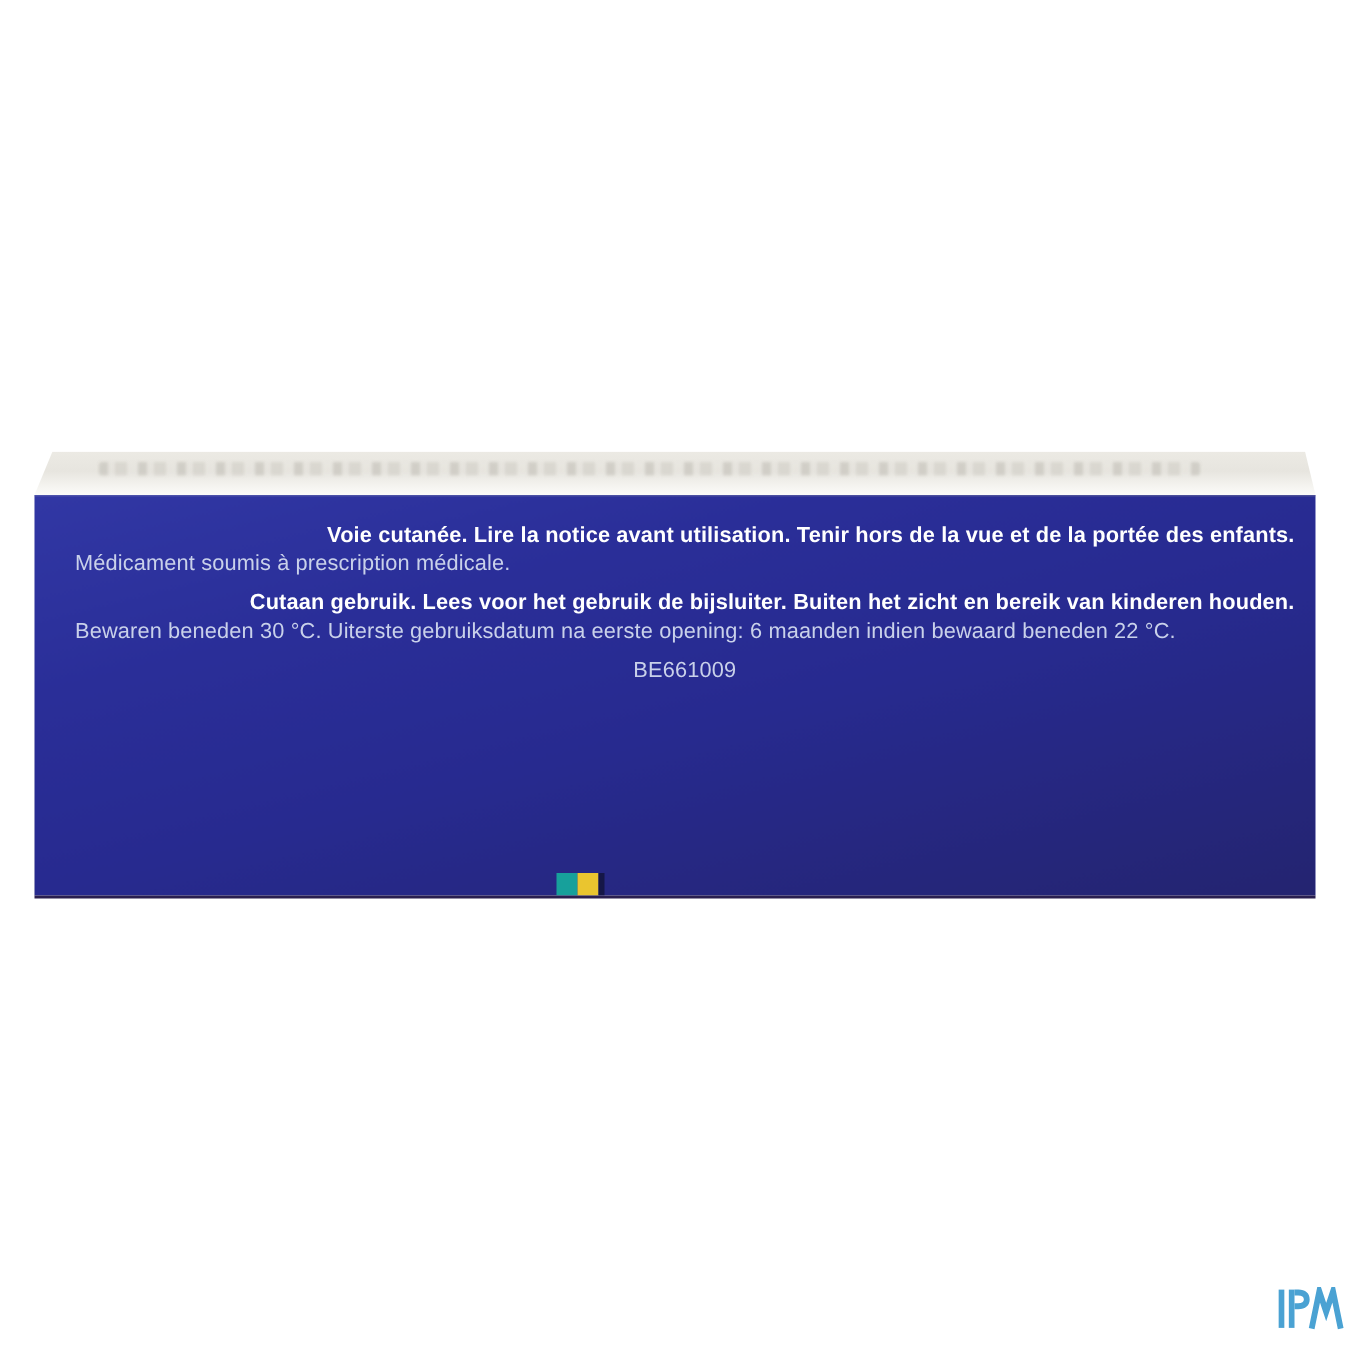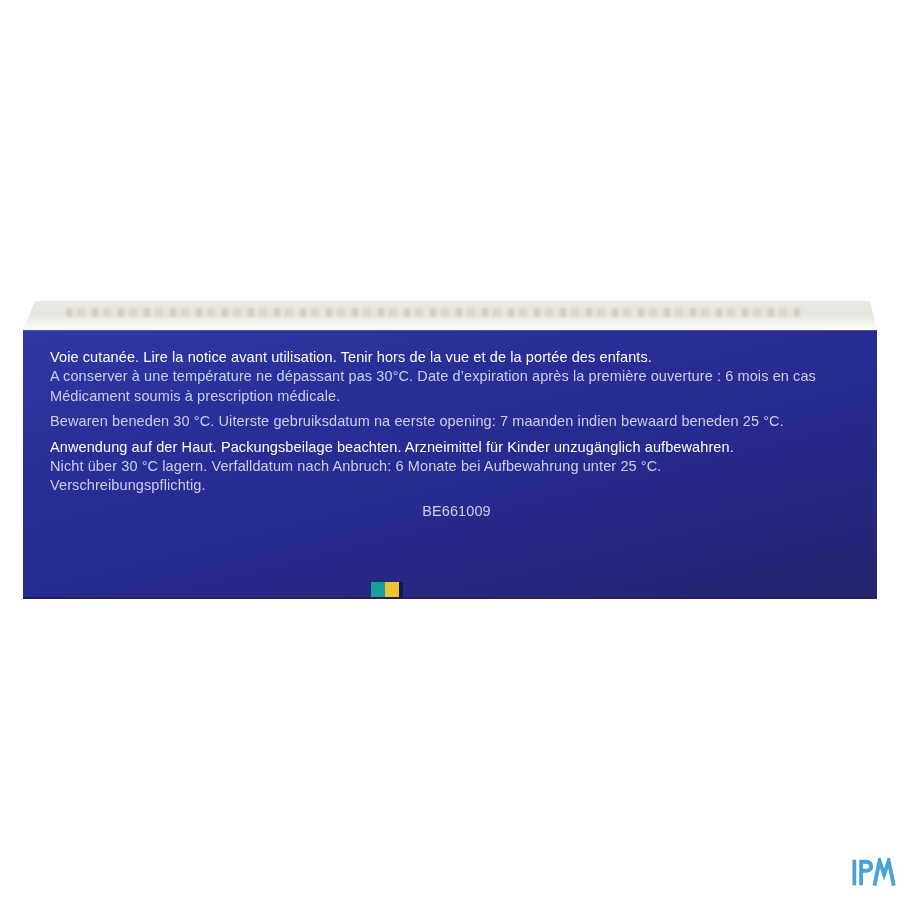--- a/index.html
+++ b/index.html
@@ -32,21 +32,21 @@
     height: 269px;
     background: linear-gradient(166deg, #3137a4 0%, #2a2e98 28%, #272a8f 55%, #242470 100%);
     border-top: 1px solid rgba(150,160,230,0.35);
     border-bottom: 2px solid #2a1f4f;
     padding: 17px 14px 0 27px;
     overflow: hidden;
   }
 
   .box-face p { white-space: nowrap; font-size: 14.5px; line-height: 19.4px;
                 color: #c9d1ea; letter-spacing: 0.1px; }
-  .box-face p.bold { color: #ffffff; font-weight: 400; }
+  .box-face p.bold { color: #ffffff; font-weight: 700; text-align: right; }
   .lang-block { margin-bottom: 6px; }
   .reg { margin-top: 4px; text-align: center; }
 
   .print-marks { position: absolute; left: 348px; bottom: 0; height: 15px; display: flex; }
   .print-marks .mark { display: block; height: 15px; }
   .mark-teal   { width: 14px; }
   .mark-yellow { width: 14px; }
   .mark-dark   { width: 4px; }
 
   
@@ -61,33 +61,28 @@
   <div class="box">
 
     <div class="box-top">
       <div class="embossed"></div>
     </div>
 
     <div class="box-face">
 
       <div class="lang-block">
         <p class="bold">Voie cutanée. Lire la notice avant utilisation. Tenir hors de la vue et de la portée des enfants.</p>
-        <p>A conserver à une température ne dépassant pas 30°C. Date d’expiration après la première ouverture : 6 mois en cas</p>
         <p>Médicament soumis à prescription médicale.</p>
       </div>
 
       <div class="lang-block">
-        <p>Bewaren beneden 30 °C. Uiterste gebruiksdatum na eerste opening: 7 maanden indien bewaard beneden 25 °C.</p>
+        <p class="bold">Cutaan gebruik. Lees voor het gebruik de bijsluiter. Buiten het zicht en bereik van kinderen houden.</p>
+        <p>Bewaren beneden 30 °C. Uiterste gebruiksdatum na eerste opening: 6 maanden indien bewaard beneden 22 °C.</p>
       </div>
 
-      <div class="lang-block">
-        <p class="bold">Anwendung auf der Haut. Packungsbeilage beachten. Arzneimittel für Kinder unzugänglich aufbewahren.</p>
-        <p>Nicht über 30 °C lagern. Verfalldatum nach Anbruch: 6 Monate bei Aufbewahrung unter 25 °C.</p>
-        <p>Verschreibungspflichtig.</p>
-      </div>
 
       <p class="reg">BE661009</p>
 
       <div class="print-marks">
         <span class="mark mark-teal" style="background: rgb(23, 160, 155);"></span>
         <span class="mark mark-yellow" style="background: rgb(234, 197, 47);"></span>
         <span class="mark mark-dark" style="background: rgb(21, 23, 71);"></span>
       </div>
 
     </div>

